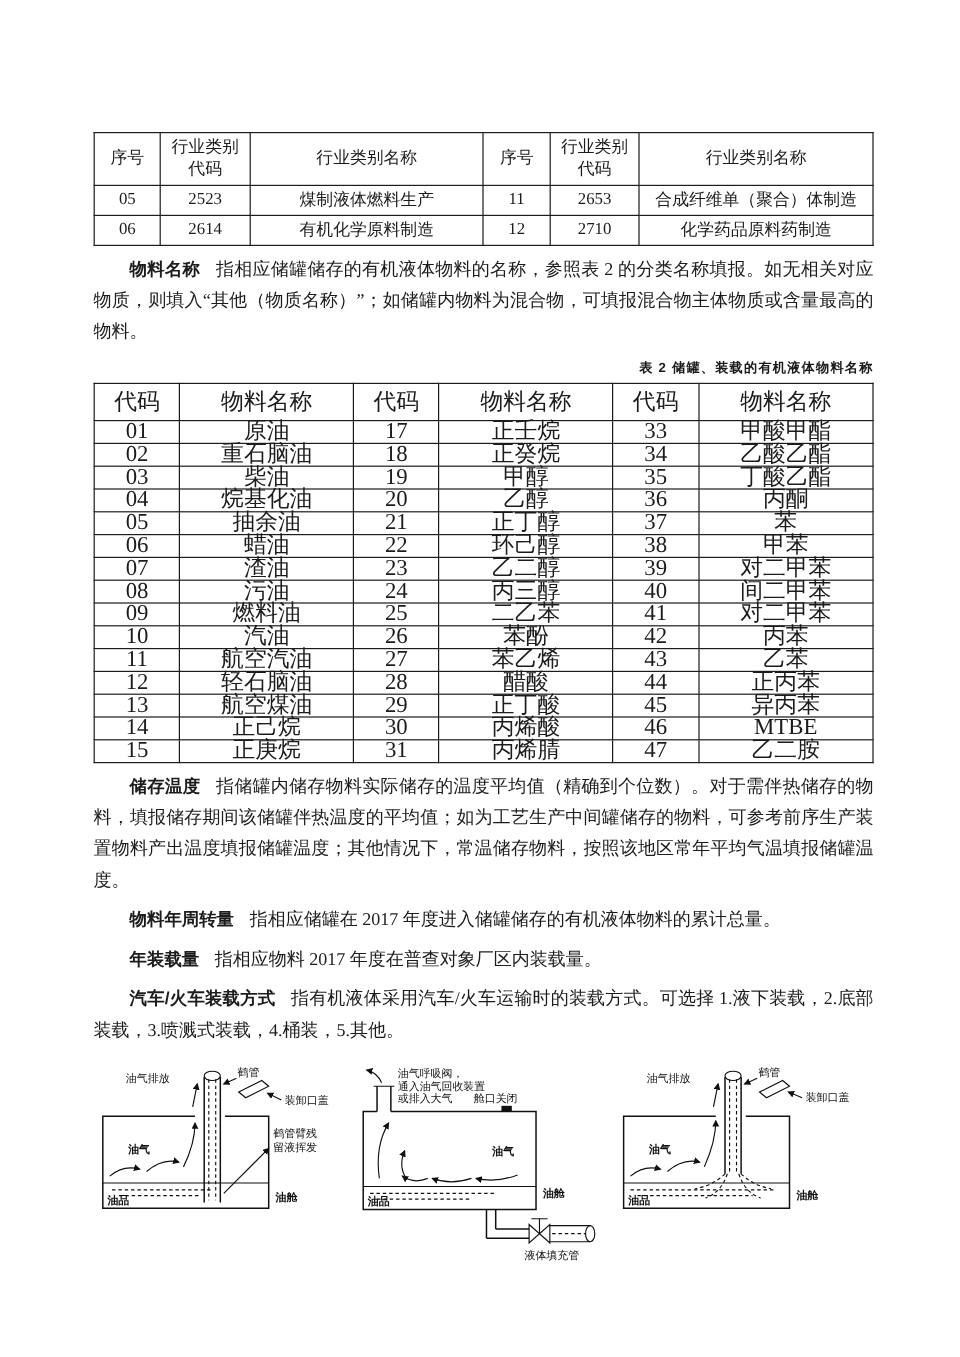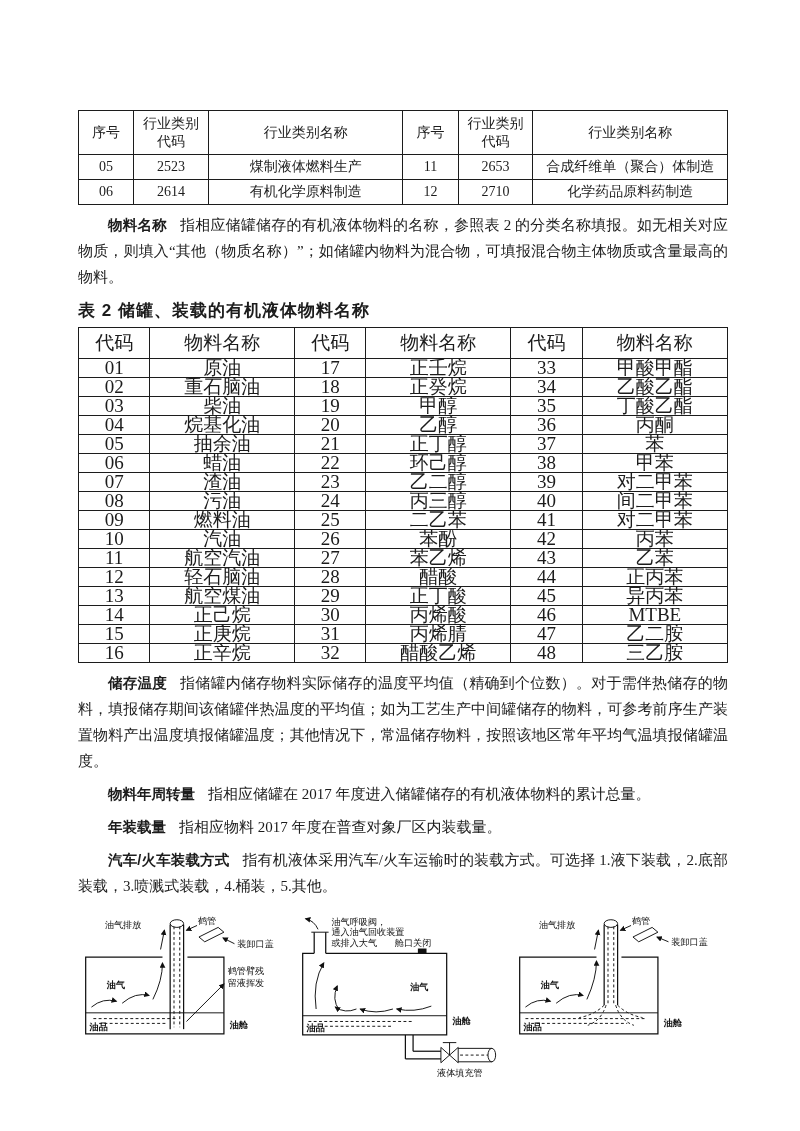--- a/index.html
+++ b/index.html
@@ -37,22 +37,22 @@
   
   .para {
     font-size:15px; line-height:26px; text-indent:2em;
     text-align:justify; margin-top:7px;
   }
   .para .term {
     font-family:"Liberation Sans", sans-serif; font-weight:bold;
     margin-right:0.9em; font-size:14.5px;
   }
   .tbl-title {
-    text-align:left; font-family:"Liberation Sans", sans-serif;
-    font-weight:bold; font-size:17px; margin:9px 0 5px 0; letter-spacing:1px;
+    text-align:right; font-family:"Liberation Sans", sans-serif;
+    font-weight:bold; font-size:11px; margin:9px 0 5px 0; letter-spacing:1px;
   }
 
   
   .diagrams { display:flex; justify-content:space-between; margin-top:14px; }
   .figure { position:relative; width:216px; height:192px; }
   .figure svg { display:block; width:216px; height:168px; }
   svg text { font-family:"Liberation Sans", sans-serif; font-size:9.5px; fill:#111; }
   svg .bld { font-weight:bold; }
   svg path, svg line, svg rect, svg ellipse, svg polyline { stroke:#111; fill:none; stroke-width:1; }
   svg .thick { stroke-width:1.3; }
@@ -225,28 +225,20 @@
           <td class="c4">46</td>
           <td class="c5">MTBE</td>
         </tr>
         <tr>
           <td class="c0">15</td>
           <td class="c1">正庚烷</td>
           <td class="c2">31</td>
           <td class="c3">丙烯腈</td>
           <td class="c4">47</td>
           <td class="c5">乙二胺</td>
-        </tr>
-        <tr>
-          <td class="c0">16</td>
-          <td class="c1">正辛烷</td>
-          <td class="c2">32</td>
-          <td class="c3">醋酸乙烯</td>
-          <td class="c4">48</td>
-          <td class="c5">三乙胺</td>
         </tr>
       </tbody>
     </table>
 
   <p class="para">
     <b class="term">储存温度</b><span>指储罐内储存物料实际储存的温度平均值（精确到个位数）。对于需伴热储存的物料，填报储存期间该储罐伴热温度的平均值；如为工艺生产中间罐储存的物料，可参考前序生产装置物料产出温度填报储罐温度；其他情况下，常温储存物料，按照该地区常年平均气温填报储罐温度。</span>
   </p>
   <p class="para">
     <b class="term">物料年周转量</b><span>指相应储罐在 2017 年度进入储罐储存的有机液体物料的累计总量。</span>
   </p>

